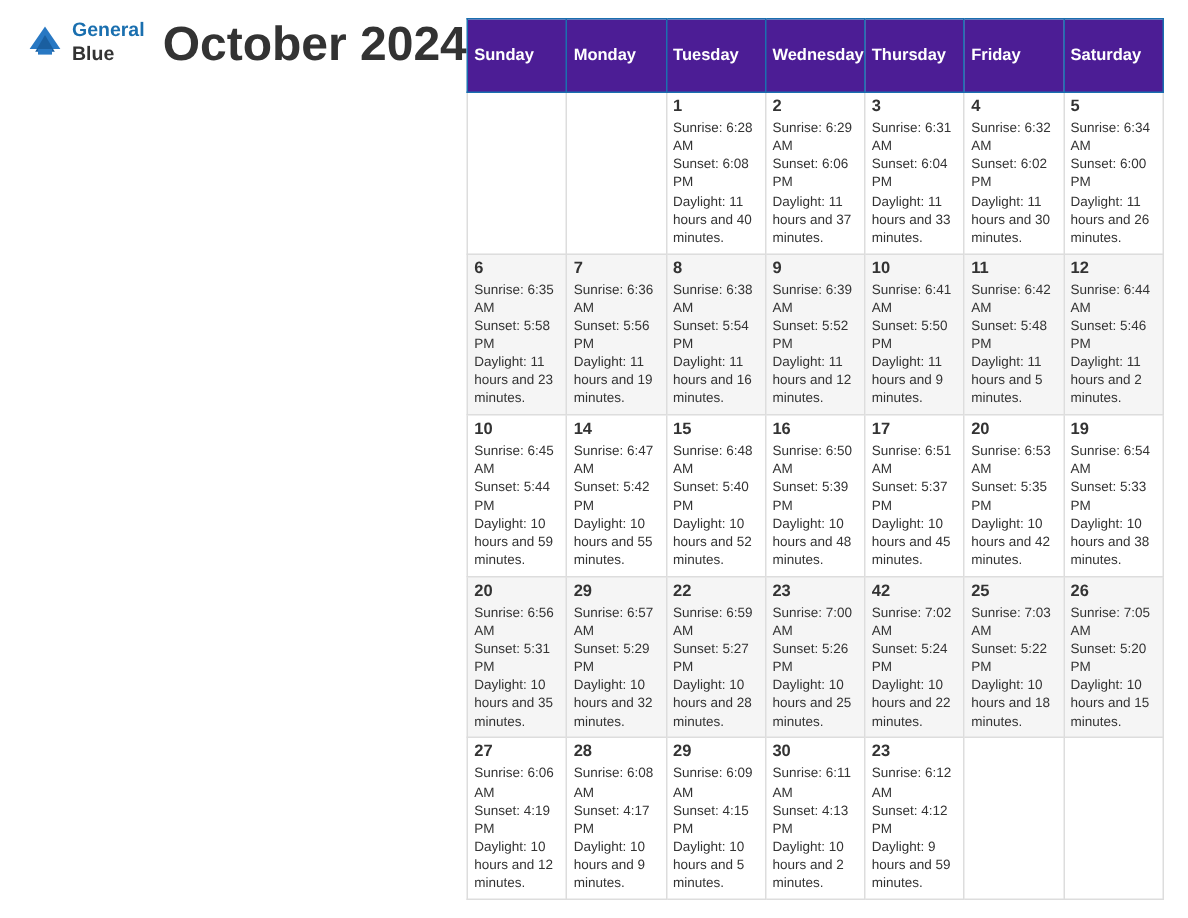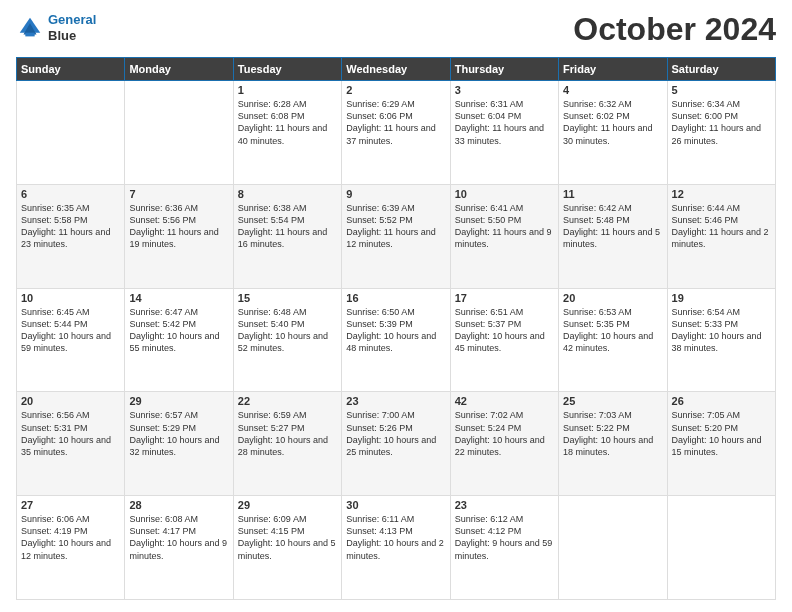--- a/index.html
+++ b/index.html
@@ -8,21 +8,21 @@
       background: #fff;
       width: 792px;
       height: 612px;
       overflow: hidden;
     }
     .page {
       width: 792px;
       height: 612px;
       padding: 12px 16px;
       display: flex;
-      flex-direction: column;
+      flex-direction: row;
     }
     .header {
       display: flex;
       justify-content: space-between;
       align-items: flex-start;
       margin-bottom: 10px;
     }
     .logo {
       display: flex;
       align-items: center;
@@ -54,25 +54,25 @@
       color: #555;
     }
     .calendar {
       flex: 1;
       border: 1px solid #ccc;
       border-collapse: collapse;
       width: 100%;
       table-layout: fixed;
     }
     .calendar th {
-      background-color: #404040;
+      background-color: #4c1d95;
       color: #fff;
       font-size: 11px;
       font-weight: bold;
-      padding: 5px 4px;
+      padding: 18px 4px;
       text-align: left;
       border: 1px solid #1a6faf;
     }
     .calendar td {
       border: 1px solid #ddd;
       vertical-align: top;
       padding: 3px 4px;
       font-size: 9.5px;
       color: #333;
       height: 80px;

